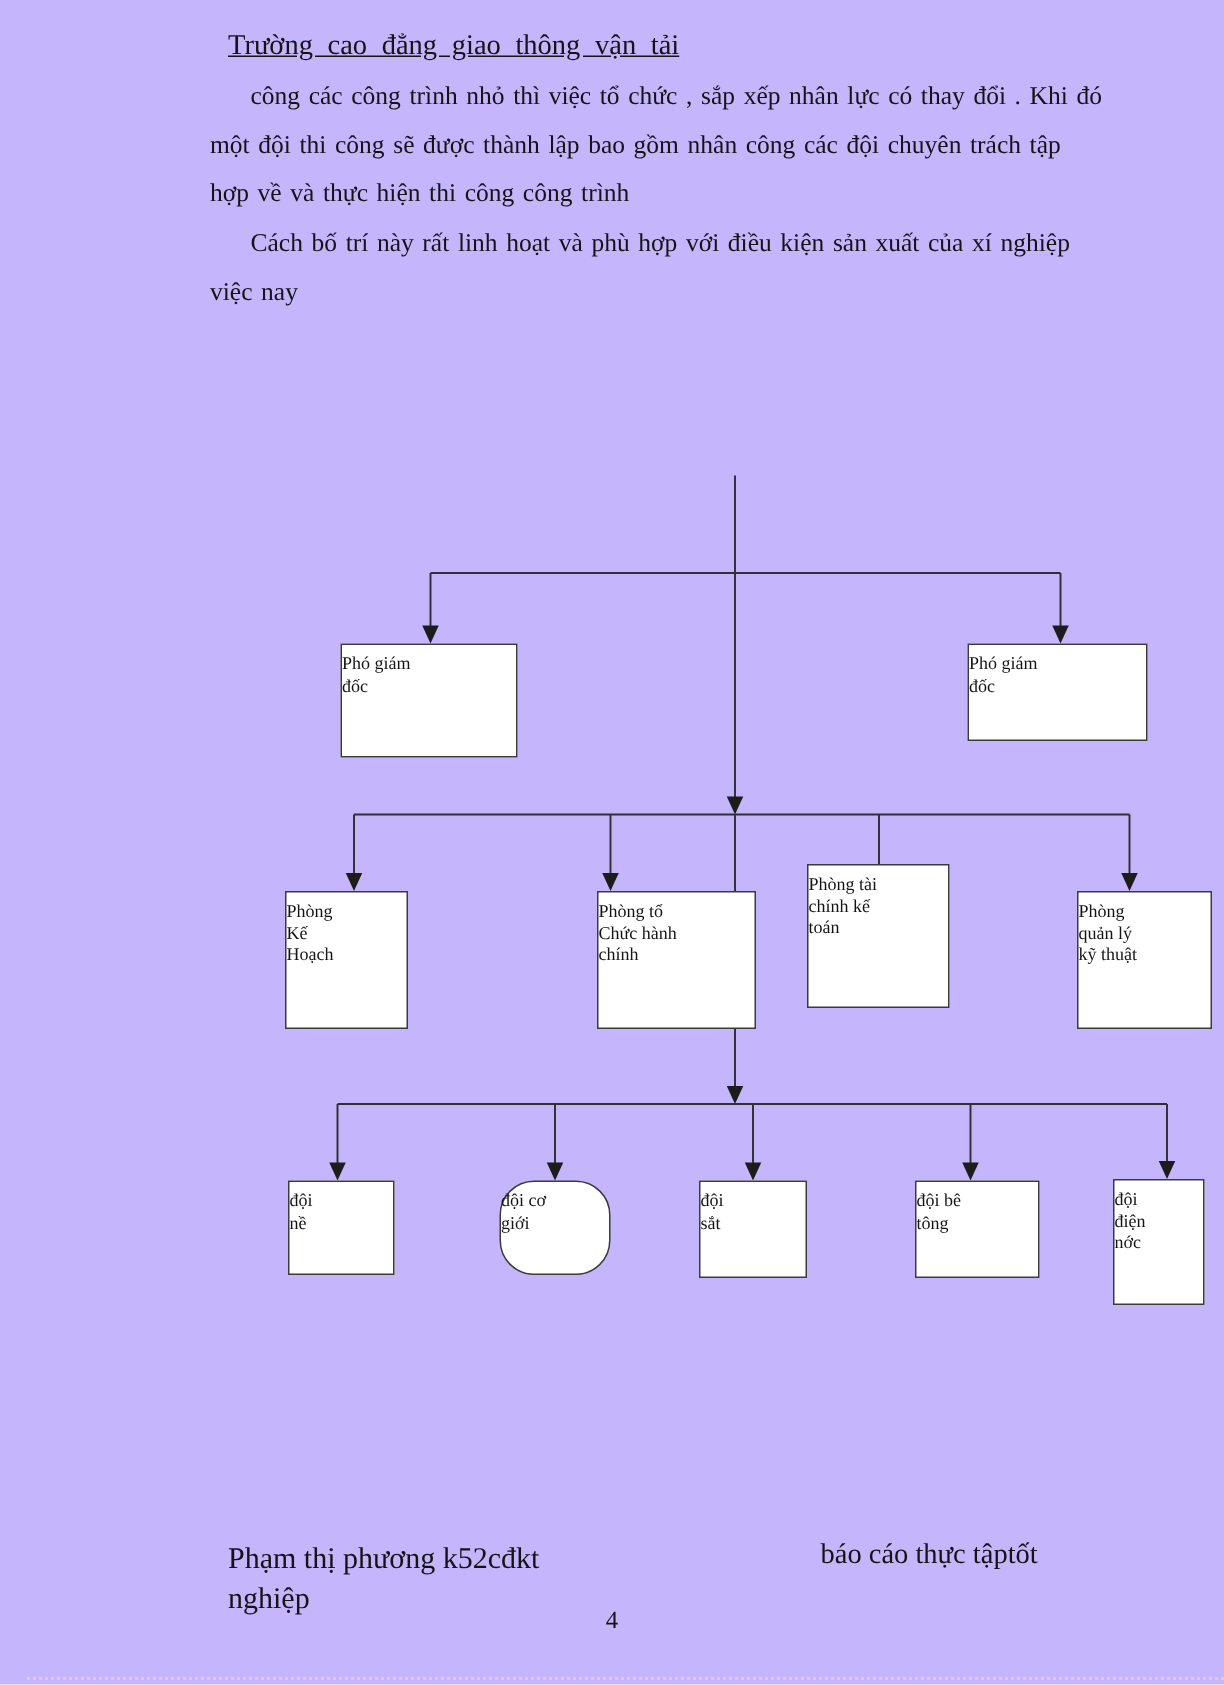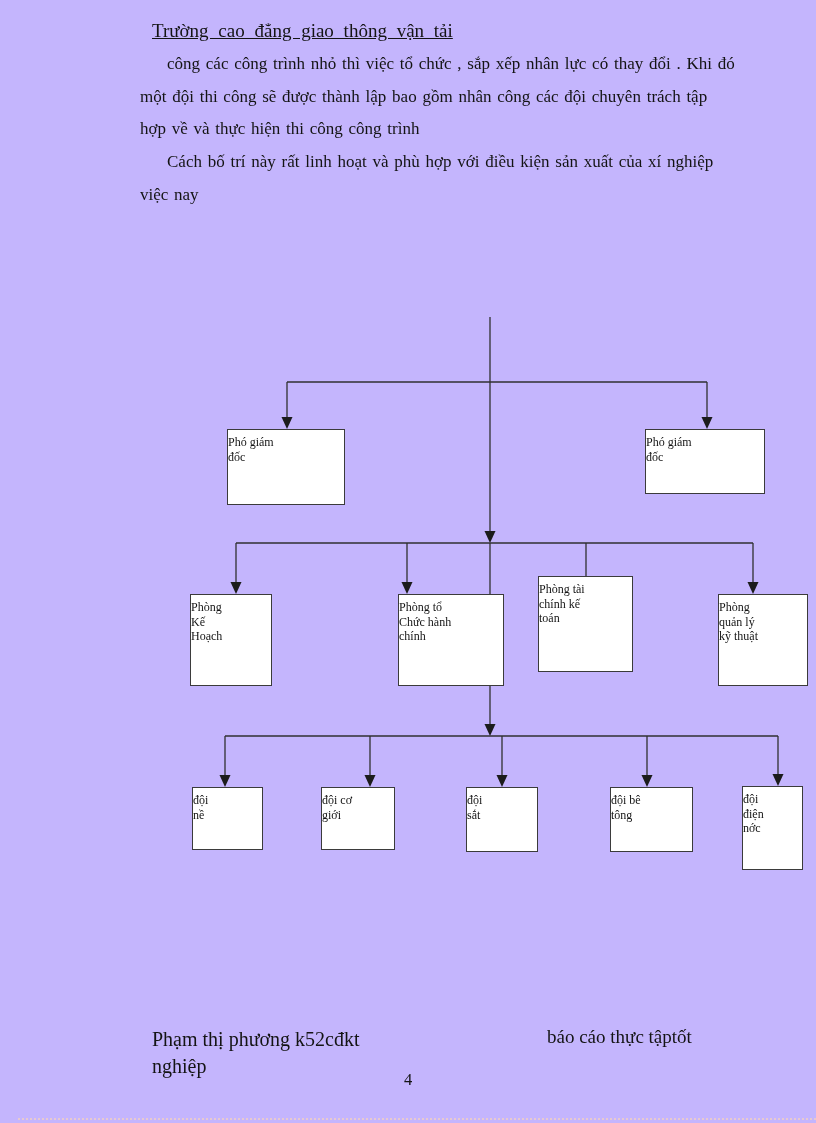--- a/index.html
+++ b/index.html
@@ -49,21 +49,21 @@
     padding:0;font-size:17px;text-align:center;
   }
   .b-bgd {left:395px;top:263px;width:192px;height:54px;}
   .b-pgdl{left:227px;top:429px;width:118px;height:76px;}
   .b-pgdr{left:645px;top:429px;width:120px;height:65px;}
   .b-d1  {left:190px;top:594px;width:82px; height:92px;}
   .b-d2  {left:358px;top:594px;width:106px;height:92px;margin-left:40px;}
   .b-d3  {left:538px;top:576px;width:95px; height:96px;}
   .b-d4  {left:718px;top:594px;width:90px; height:92px;}
   .b-t1  {left:192px;top:787px;width:71px; height:63px;}
-  .b-t2  {left:321px;top:787px;width:74px; height:63px;}
+  .b-t2  {left:333px;top:787px;width:74px; height:63px;border-radius:23px;}
   .b-t3  {left:466px;top:787px;width:72px; height:65px;}
   .b-t4  {left:610px;top:787px;width:83px; height:65px;}
   .b-t5  {left:742px;top:786px;width:61px; height:84px;}
 
   .footer-left{
     position:absolute;left:152px;top:1026px;
     font-size:20px;white-space:pre-line;line-height:1.35;
   }
   .footer-right{
     position:absolute;left:547px;top:1026px;

